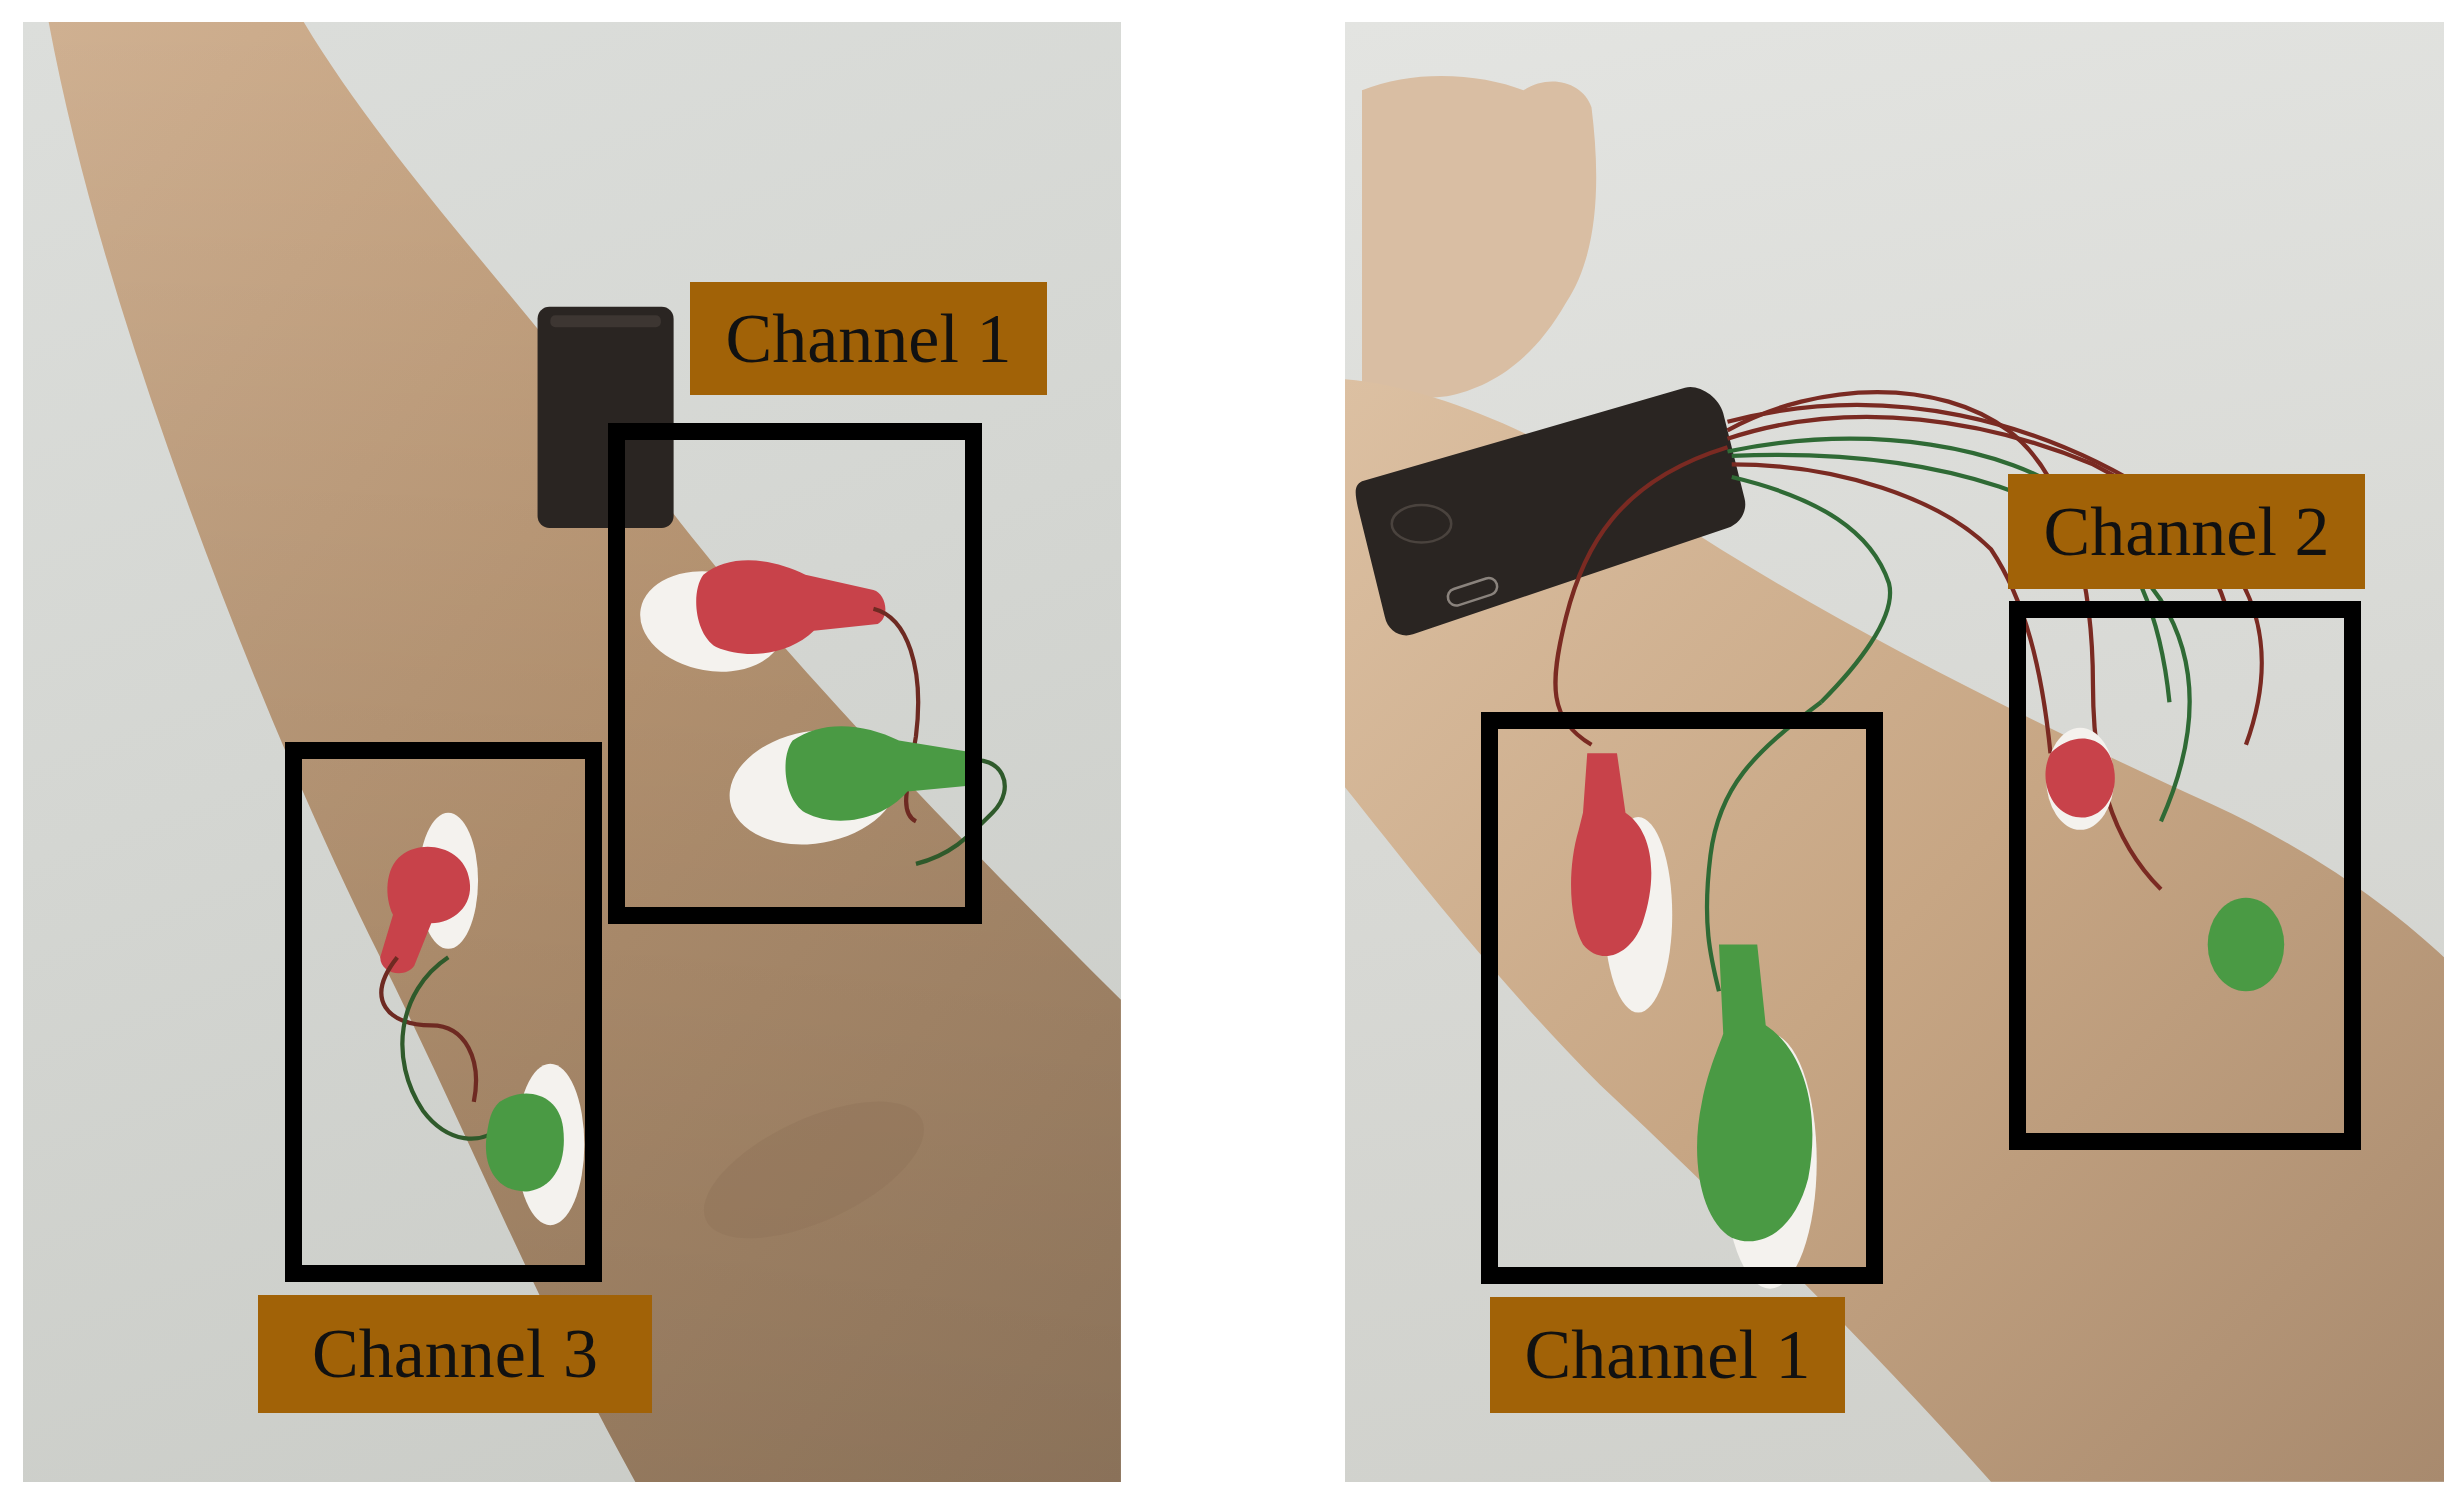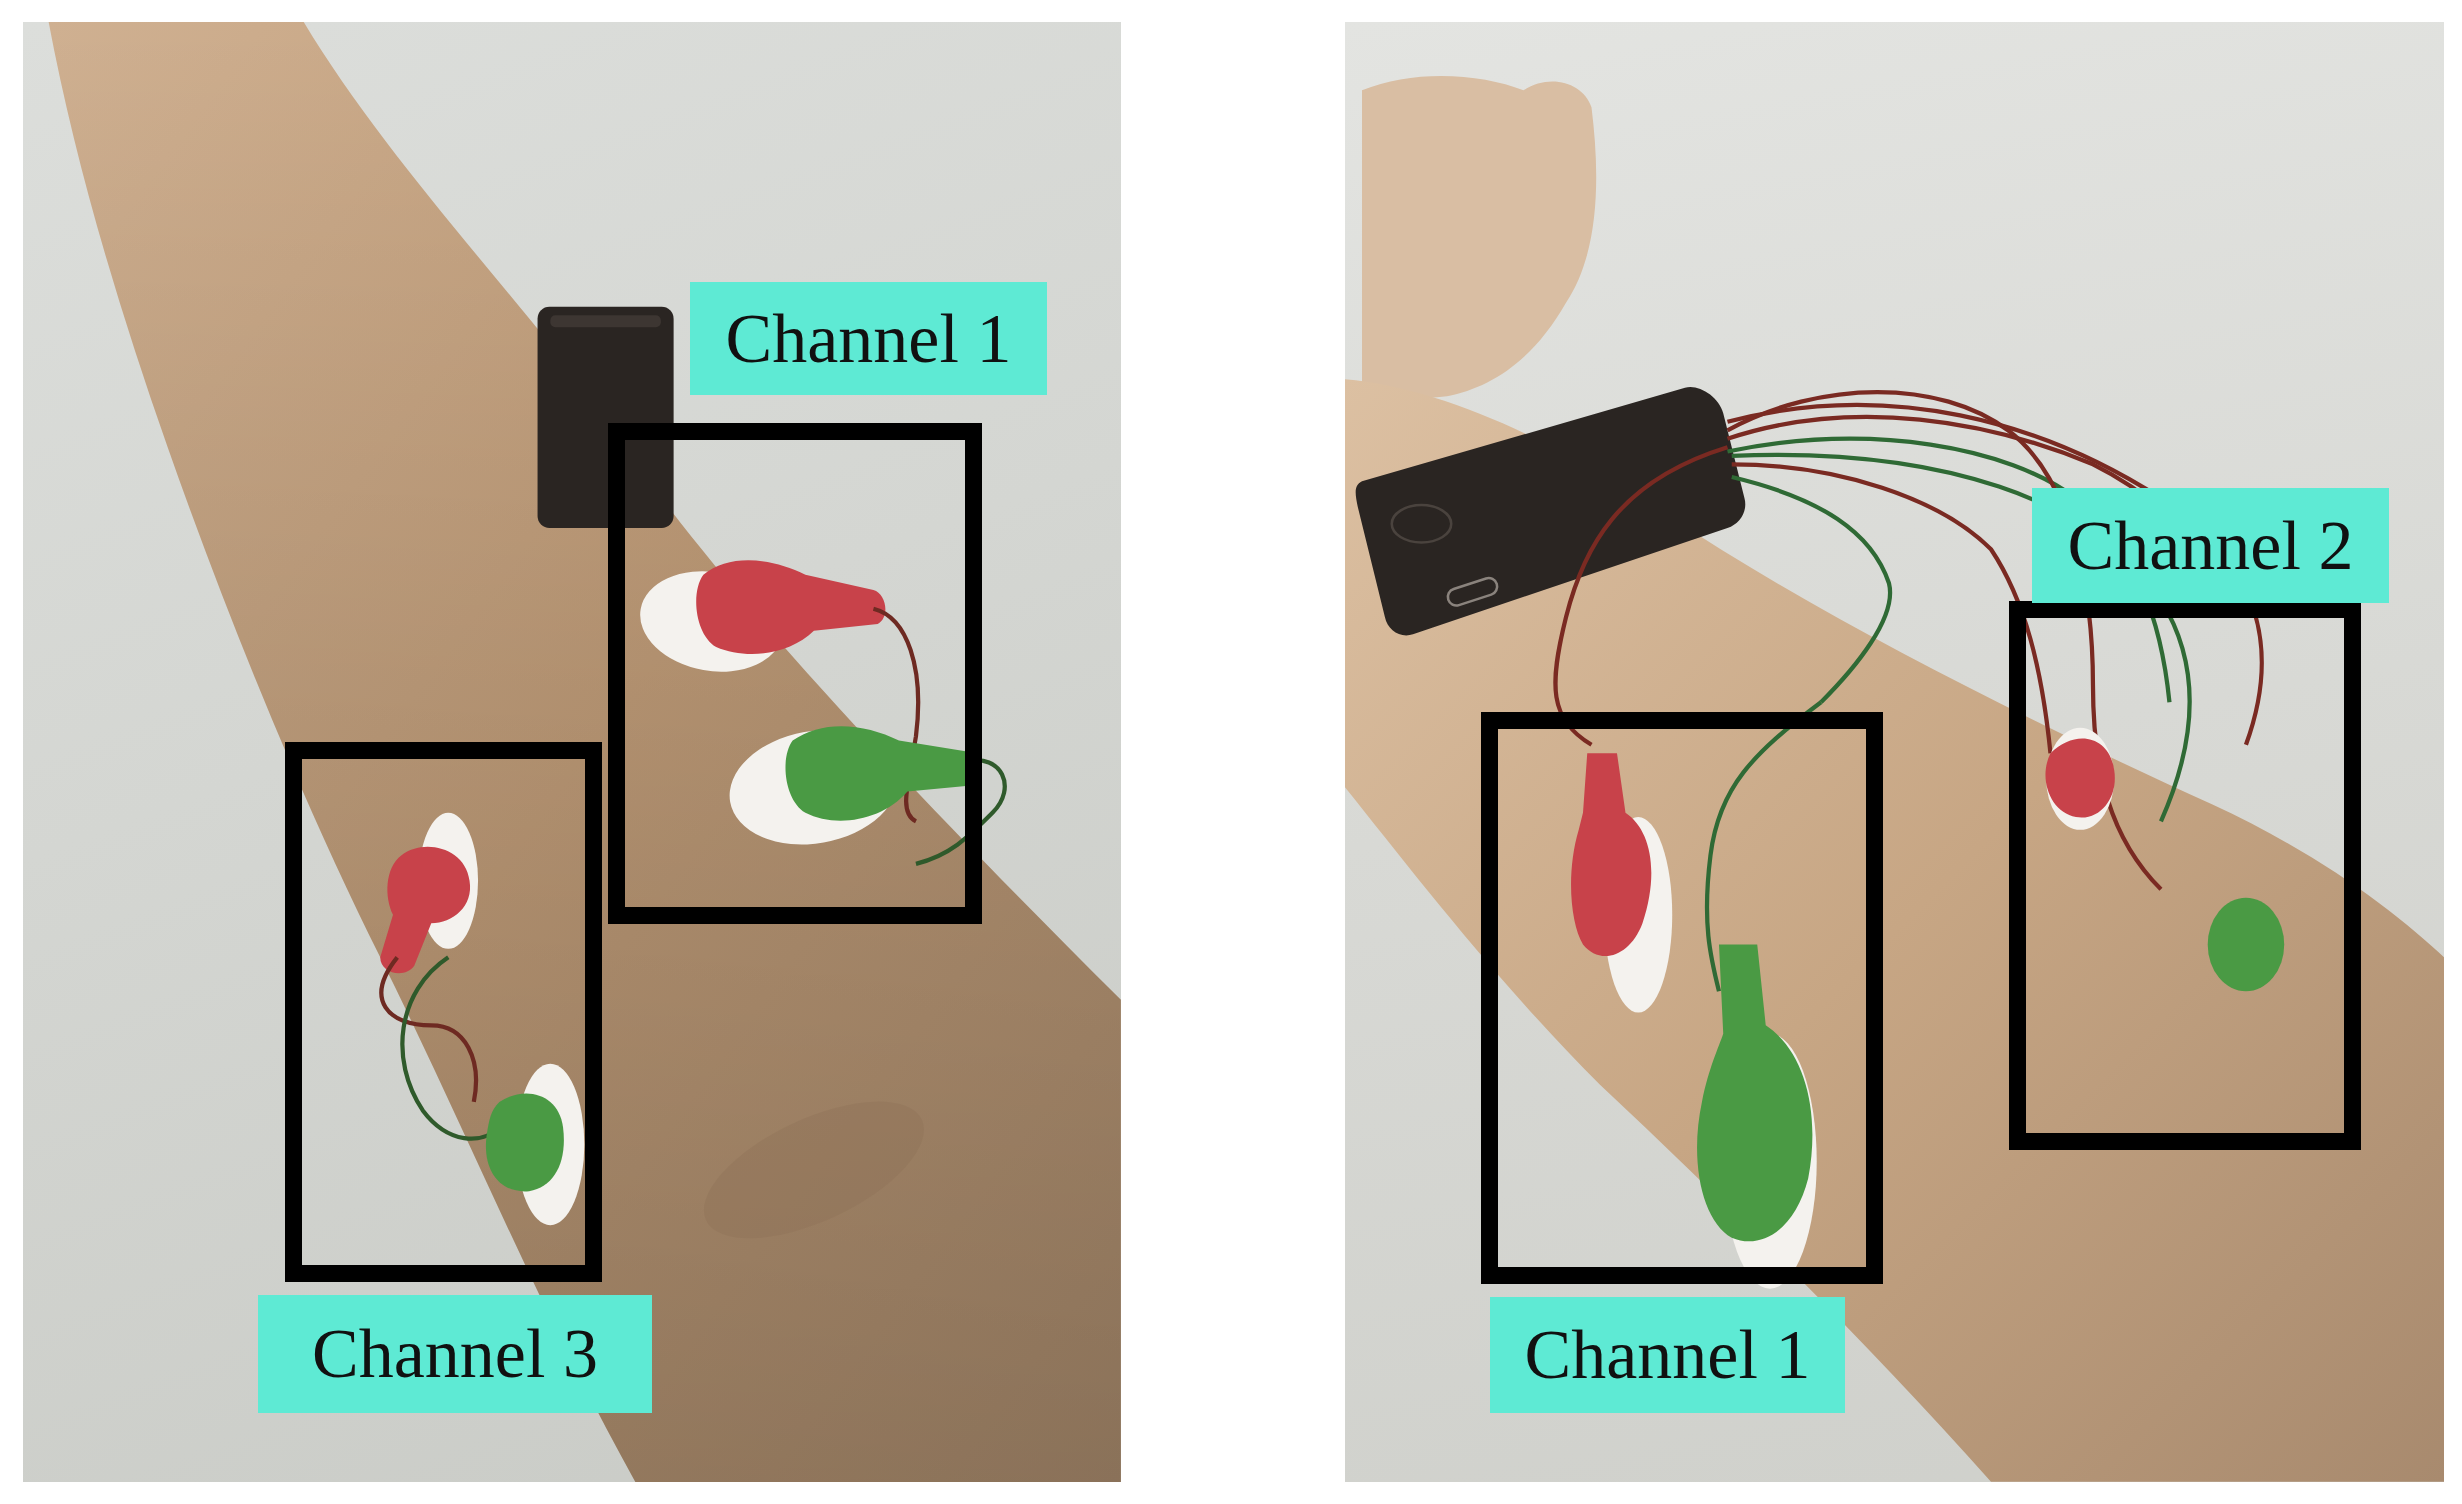--- a/index.html
+++ b/index.html
@@ -2,21 +2,21 @@
 <html style="font-size:13.6px"><head>
 <meta charset="utf-8">
 <style>
   html, body { margin: 0; padding: 0; background: #ffffff; }
   body { width: 2462px; height: 1505px; position: relative; overflow: hidden; font-family: "Liberation Serif", "DejaVu Serif", serif; }
   .photo { position: absolute; overflow: hidden; }
   #photo-left { left: 23px; top: 22px; width: 1098px; height: 1460px; background: linear-gradient(160deg, #dcdedb 0%, #d4d6d2 45%, #c9cbc6 100%); }
   #photo-right { left: 1345px; top: 22px; width: 1099px; height: 1460px; background: linear-gradient(170deg, #e3e4e1 0%, #d8d9d5 50%, #cfd0cb 100%); }
   .layer { position: absolute; left: 0; top: 0; }
   .ch-box { position: absolute; border: 17px solid #000; box-sizing: border-box; }
-  .ch-label { position: absolute; background: #5eead4; display: flex; align-items: center; justify-content: center; color: #111; font-size: 70px; font-family: "Liberation Serif", "DejaVu Serif", serif; letter-spacing: 0px; }
+  .ch-label { position: absolute; background: #a16207; display: flex; align-items: center; justify-content: center; color: #111; font-size: 70px; font-family: "Liberation Serif", "DejaVu Serif", serif; letter-spacing: 0px; }
 </style>
 </head>
 <body>
 
 <div id="photo-left" class="photo">
   <svg class="layer" width="1098" height="1460" viewBox="0 0 1291 1717">
     <defs>
       <linearGradient id="skinL" x1="0" y1="0" x2="1" y2="1">
         <stop offset="0" stop-color="#cfb091"></stop>
         <stop offset="0.5" stop-color="#c09c78"></stop>
@@ -93,17 +93,17 @@
   </svg>
 </div>
 
 <div class="ch-box" style="left:608px; top:423px; width:374px; height:501px;"></div>
 <div class="ch-label" style="left:690px; top:282px; width:357px; height:113px;">Channel 1</div>
 
 <div class="ch-box" style="left:285px; top:742px; width:317px; height:540px;"></div>
 <div class="ch-label" style="left:258px; top:1295px; width:394px; height:118px;">Channel 3</div>
 
 <div class="ch-box" style="left:2009px; top:601px; width:352px; height:549px;"></div>
-<div class="ch-label" style="left:2008px; top:488px; width:357px; height:115px;margin-left:24px;">Channel 2</div>
+<div class="ch-label" style="left:2008px; top:474px; width:357px; height:115px;">Channel 2</div>
 
 <div class="ch-box" style="left:1481px; top:712px; width:402px; height:572px;"></div>
 <div class="ch-label" style="left:1490px; top:1297px; width:355px; height:116px;">Channel 1</div>
 
 
 </body></html>

